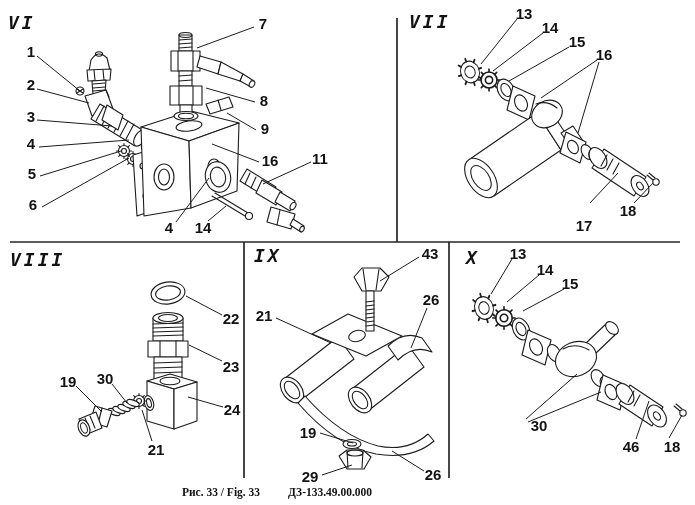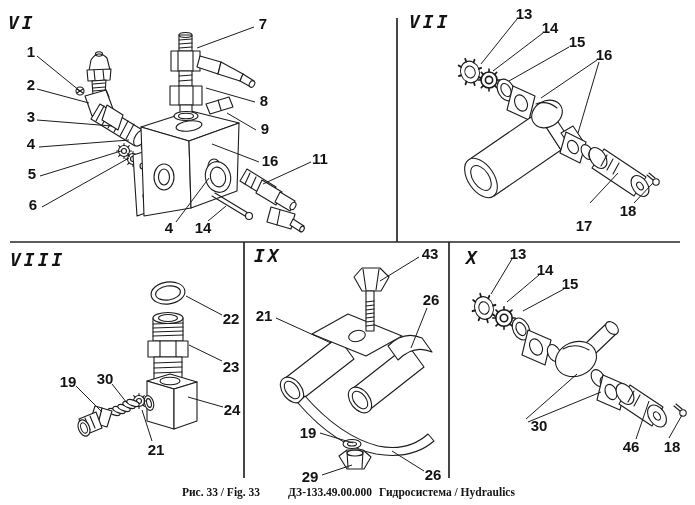--- a/index.html
+++ b/index.html
@@ -378,15 +378,14 @@
 
   <span class="co" style="left:518px;top:253px">13</span>
   <span class="co" style="left:545px;top:269px">14</span>
   <span class="co" style="left:570px;top:283px">15</span>
   <span class="co" style="left:539px;top:425px">30</span>
   <span class="co" style="left:631px;top:446px">46</span>
   <span class="co" style="left:672px;top:446px">18</span>
 
   <span class="cap" style="left:221px;top:493px">Рис. 33 / Fig. 33</span>
   <span class="cap" style="left:330px;top:493px">ДЗ-133.49.00.000</span>
-  <span class="cap" style="left:447px;top:493px">Гидросистема / Hydraulics</span>
 
 </div>
 
 </body></html>

